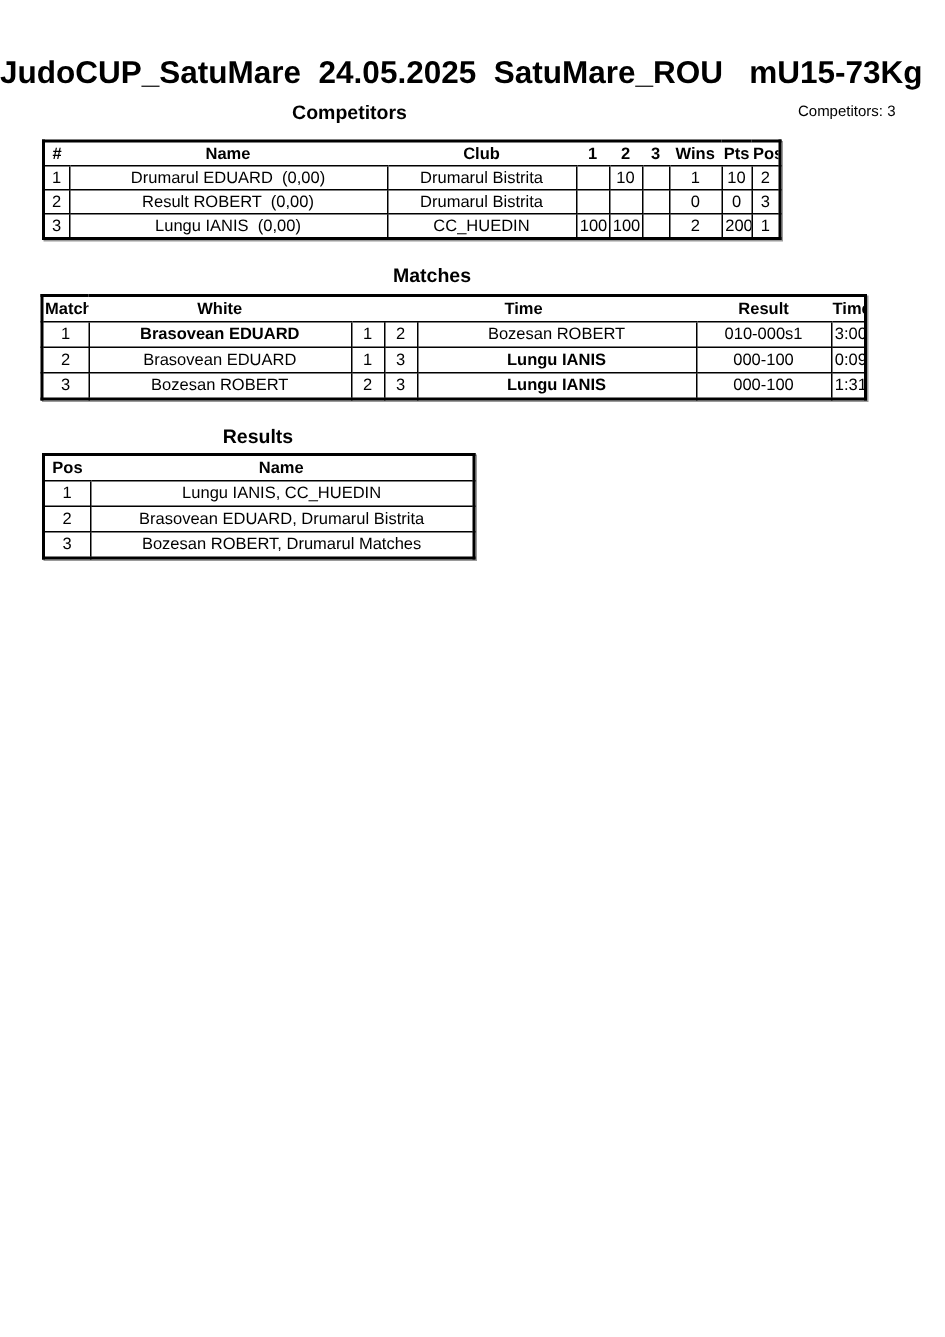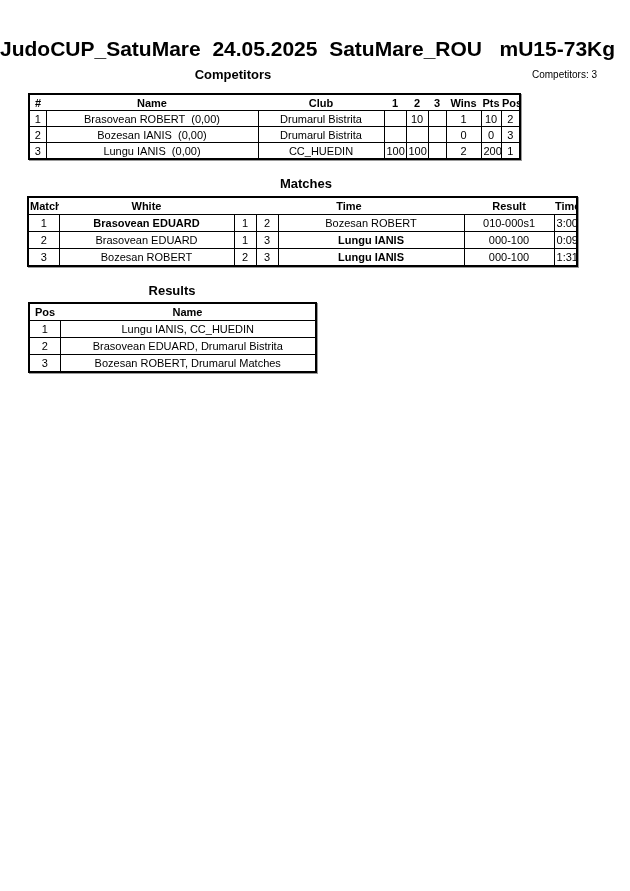--- a/index.html
+++ b/index.html
@@ -39,21 +39,21 @@
   #results-table th, #results-table td { height:16px; }
   
   th.sep-right { border-right:1px solid #000; }
   th.thick-left, td.thick-left { border-left:2px solid #000;margin-top:22px; }
   td.al { text-align:left; padding-left:5px; }
   .bold { font-weight:bold; }
   #competitors-table { top:93px; left:28px; width:491px; }
   #matches-table     { top:196px; left:27px; width:549px; }
   #results-table     { top:302px; left:28px; width:287px; }
   #competitors-title { top:67px; left:233px; }
-  #matches-title     { top:176px; left:306px; }
+  #matches-title     { top:176px; left:288px; }
   #results-title     { top:283px; left:172px;text-align:right; }
 </style>
 </head>
 <body>
 
 <div class="page">
 
   <h1 class="main-title">JudoCUP_SatuMare  24.05.2025  SatuMare_ROU   mU15-73Kg</h1>
 
   <div class="section-title" id="competitors-title">Competitors</div>
@@ -78,32 +78,32 @@
       <th>Club</th>
       <th>1</th>
       <th>2</th>
       <th>3</th>
       <th class="thick-left">Wins</th>
       <th>Pts</th>
       <th>Pos</th>
     </tr>
     <tr>
       <td>1</td>
-      <td class="al">Brasovean ROBERT  (0,00)</td>
+      <td class="al">Drumarul EDUARD  (0,00)</td>
       <td class="al">Drumarul Bistrita</td>
       <td></td>
       <td>10</td>
       <td></td>
       <td class="thick-left">1</td>
       <td>10</td>
       <td>2</td>
     </tr>
     <tr>
       <td>2</td>
-      <td class="al">Bozesan IANIS  (0,00)</td>
+      <td class="al">Result ROBERT  (0,00)</td>
       <td class="al">Drumarul Bistrita</td>
       <td></td>
       <td></td>
       <td></td>
       <td class="thick-left">0</td>
       <td>0</td>
       <td>3</td>
     </tr>
     <tr>
       <td>3</td>

